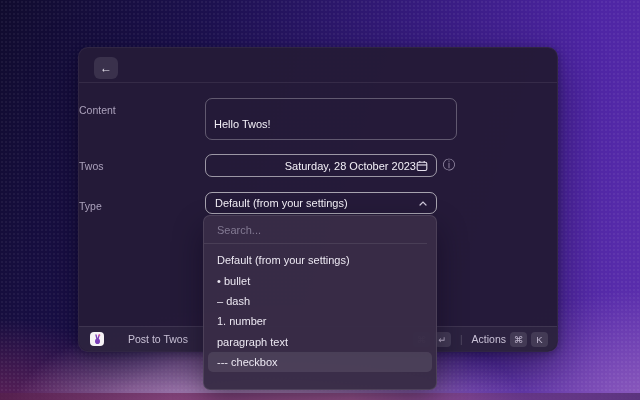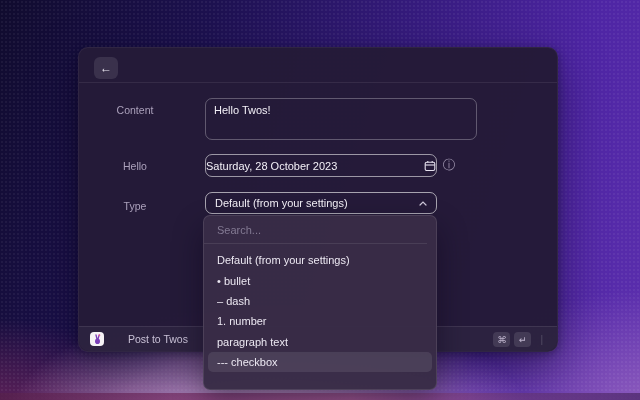--- a/index.html
+++ b/index.html
@@ -40,37 +40,37 @@
     border-bottom:1px solid rgba(255,255,255,0.08);
   }
   .back-btn {
     position:absolute; left:15px; top:9px; width:24px; height:22px;
     background:rgba(255,255,255,0.10); border-radius:6px;
     display:flex; align-items:center; justify-content:center;
     color:#ece8f2; font-size:12px; cursor:pointer;
   }
 
   .field-label {
-    position:absolute; left:0; width:112px; text-align:center;
+    position:absolute; left:0; width:112px; text-align:left;
     font-size:10.5px; line-height:13px; color:#aba1bb;
   }
   .lbl-content { top:56px; }
   .lbl-date    { top:112px; }
   .lbl-type    { top:152px; }
 
   .content-box {
-    position:absolute; left:126px; top:50px; width:272px; height:42px;
+    position:absolute; left:126px; top:50px; width:252px; height:42px;
     border:1px solid rgba(255,255,255,0.28); border-radius:7px;
-    padding:4px 8px; font-size:11px; line-height:14px; color:#f3f0f7;
+    padding:18px 8px; font-size:11px; line-height:14px; color:#f3f0f7;
   }
   .date-box {
     position:absolute; left:126px; top:106px; width:232px; height:23px;
     border:1px solid rgba(255,255,255,0.55); border-radius:7px;
-    display:flex; align-items:center; justify-content:space-between;
-    padding:0 0; font-size:11px; color:#f3f0f7; cursor:pointer;
+    display:flex; align-items:center; justify-content:flex-end;
+    padding:0 8px; font-size:11px; color:#f3f0f7; cursor:pointer;
   }
   .info-wrap {
     position:absolute; left:363px; top:106px; width:14px; height:23px;
     display:flex; align-items:center; justify-content:center;
     color:#9d93ad; font-size:12.5px; cursor:pointer;
   }
   .type-box {
     position:absolute; left:126px; top:144px; width:232px; height:22px;
     border:1px solid rgba(255,255,255,0.6); border-radius:7px;
     display:flex; align-items:center; justify-content:space-between;
@@ -140,21 +140,21 @@
 
     <div class="modal-header">
       <div class="back-btn">
         <span>←</span>
       </div>
     </div>
 
     <div class="field-label lbl-content">Content</div>
     <div class="content-box">Hello Twos!</div>
 
-    <div class="field-label lbl-date">Hello</div>
+    <div class="field-label lbl-date">Twos</div>
     <div class="date-box">
       <span>Saturday, 28 October 2023</span>
       <span>
         <svg width="12" height="12" viewBox="0 0 12 12" fill="none" stroke="#e6e1ee" stroke-width="1.1">
           <rect x="1.2" y="2.2" width="9.6" height="8.3" rx="1.6"></rect>
           <line x1="1.2" y1="5" x2="10.8" y2="5"></line>
           <line x1="3.8" y1="0.9" x2="3.8" y2="2.6"></line>
           <line x1="8.2" y1="0.9" x2="8.2" y2="2.6"></line>
         </svg>
       </span>
@@ -181,20 +181,25 @@
             <ellipse cx="4.5" cy="7.2" rx="2.5" ry="2.8" fill="#7a3fb8"></ellipse>
             <circle cx="6.4" cy="1.2" r="0.9" fill="#e0559a"></circle>
           </svg>
         </span>
         <span class="footer-label">Post to Twos</span>
       </div>
       <div class="foot-right">
         <span class="keycap">⌘</span>
         <span class="keycap">↵</span>
         <span class="foot-sep">|</span>
+        <div class="actions-btn">
+          <span class="footer-label">Actions</span>
+          <span class="keycap">⌘</span>
+          <span class="keycap">K</span>
+        </div>
       </div>
     </div>
   </div>
 
   <div class="dropdown">
     <div class="dd-search">Search...</div>
     <div class="dd-items">
       <div class="dd-item">Default (from your settings)</div>
       <div class="dd-item">• bullet</div>
       <div class="dd-item">– dash</div>

